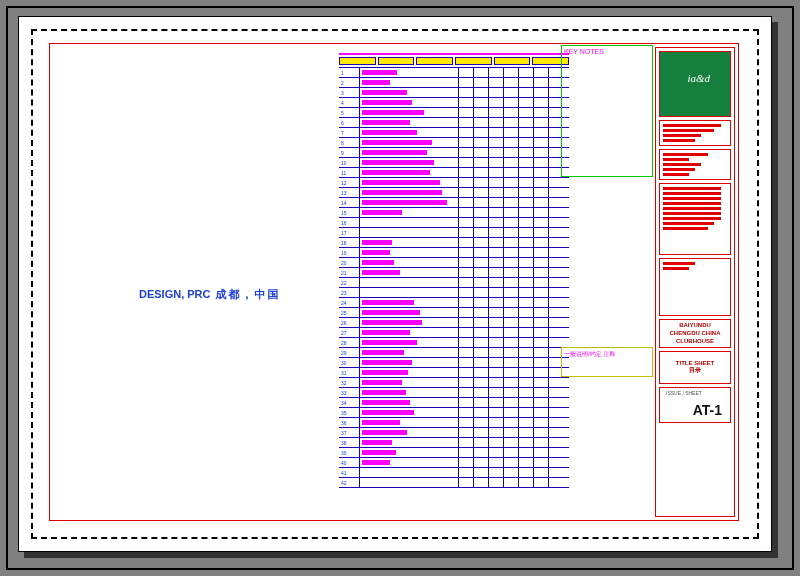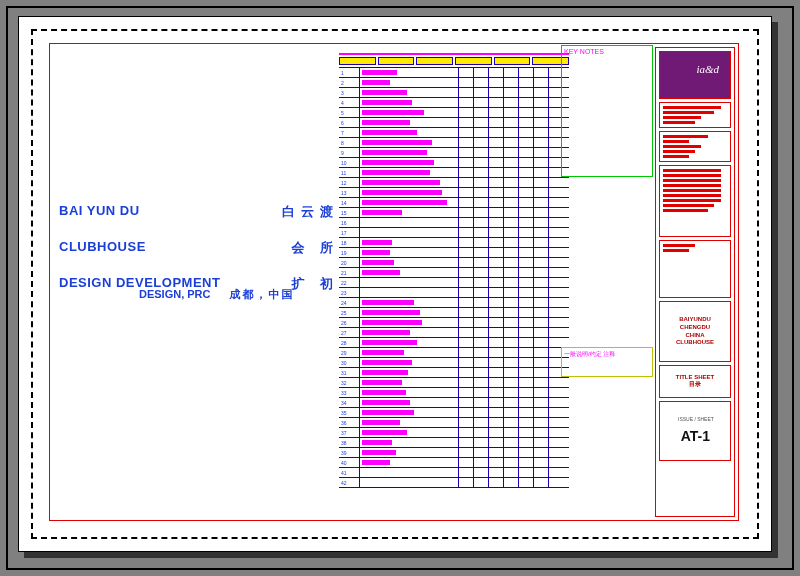--- a/index.html
+++ b/index.html
@@ -5,69 +5,55 @@
 html,body{margin:0;padding:0;background:#808080;font-family:Arial,sans-serif}
 .canvas{width:800px;height:576px;position:relative}
 .frame{position:absolute;left:6px;top:6px;right:6px;bottom:6px;border:2px solid #000}
 .paper{position:absolute;left:18px;top:16px;width:752px;height:534px;background:#fff;border:1px solid #000;box-shadow:6px 6px 0 rgba(0,0,0,.6)}
 .dashborder{position:absolute;left:12px;top:12px;right:12px;bottom:12px;border:2px dashed #000}
 .redborder{position:absolute;left:30px;top:26px;right:32px;bottom:30px;border:1px solid #e00000}
 .title-block{position:absolute;left:40px;top:36px;width:280px;color:#1b3fd6;font-weight:bold;font-size:13px;letter-spacing:.5px}
 .title-row{display:flex;justify-content:space-between;margin-top:18px}
 .title-row .cn{letter-spacing:6px}
 .location{position:absolute;left:120px;top:270px;color:#1b3fd6;font-size:11px;font-weight:bold}
-.location .cn{margin-left:16px;letter-spacing:2px}
+.location .cn{margin-left:2px;letter-spacing:2px}
 .index{position:absolute;left:320px;top:36px;width:230px;height:444px}
 .idx-topline{height:2px;background:#ff00ff;margin-bottom:2px}
 .idx-header{display:flex;gap:2px;margin-bottom:2px}
 .idx-header span{height:6px;background:#ffea00;flex:1;border:1px solid #1a00b8}
 .idx-rows{border-top:1px solid #1a00b8}
 .idx-row{display:flex;height:9px;border-bottom:1px solid #1a00b8;align-items:center}
 .idx-num{width:18px;font-size:5px;color:#1b3fd6;padding-left:2px;border-right:1px solid #1a00b8;height:100%;display:flex;align-items:center}
 .idx-bar{height:5px;background:#ff00ff;margin-left:2px}
 .idx-tail{width:110px;border-left:1px solid #1a00b8;height:100%;margin-left:auto;display:flex}
 .idx-tail div{border-right:1px solid #1a00b8;width:14px;height:100%}
 .keynotes{position:absolute;right:118px;top:28px;width:90px;height:130px;border:1px solid #00c800}
 .keynotes .label{font-size:7px;color:#ff00ff;padding:2px}
 .gennotes{position:absolute;right:118px;top:330px;width:90px;height:28px;border:1px solid #c0c000}
 .gennotes .label{font-size:6px;color:#ff00ff;padding:2px}
 .tbcol{position:absolute;right:36px;top:30px;width:78px;bottom:34px;border:1px solid #e00000}
-.tb-sect{border:1px solid #e00000;margin:3px;padding:14px}
-.logo{height:24px;background:#701a75;color:#fff;font-size:11px;text-align:right;padding:11px;font-family:serif;font-style:italic}
+.tb-sect{border:1px solid #e00000;margin:3px;padding:2px}
+.logo{height:24px;background:#15803d;color:#fff;font-size:11px;text-align:right;padding:20px;font-family:serif;font-style:italic}
 .redbars{display:flex;flex-direction:column;gap:2px;padding:3px}
 .redbars span{height:3px;background:#e00000;display:block}
 .redbars span.w80{width:80%}.redbars span.w60{width:60%}.redbars span.w40{width:40%}.redbars span.w90{width:90%}.redbars span.w50{width:50%}.redbars span.w70{width:70%}
 .projbox{text-align:center;font-size:6px;color:#b00000;font-weight:bold;line-height:1.3}
 .sheetbox{text-align:center;font-size:6px;color:#b00000;font-weight:bold;padding:8px 0}
 .numbox{font-size:14px;font-weight:bold;text-align:right;color:#111;padding:6px 6px 2px}
 .numcap{font-size:5px;color:#555;text-align:left;padding-left:4px}
 </style>
 </head>
 <body>
 
 <div class="canvas">
  <div class="frame"></div>
  <div class="paper">
   <div class="dashborder"></div>
   <div class="redborder"></div>
 
-  <div class="title-block">
-    <div class="title-row" style="margin-top:150px">
-      <span>BAI YUN DU</span>
-      <span class="cn">白云渡</span>
-    </div>
-    <div class="title-row">
-      <span>CLUBHOUSE</span>
-      <span class="cn">会 所</span>
-    </div>
-    <div class="title-row">
-      <span>DESIGN DEVELOPMENT</span>
-      <span class="cn">扩 初</span>
-    </div>
-  </div>
 
   <div class="location">
     <span>DESIGN, PRC</span>
     <span class="cn">成都，中国</span>
   </div>
 
   <div class="index">
     <div class="idx-topline"></div>
     <div class="idx-header">
       <span></span>

